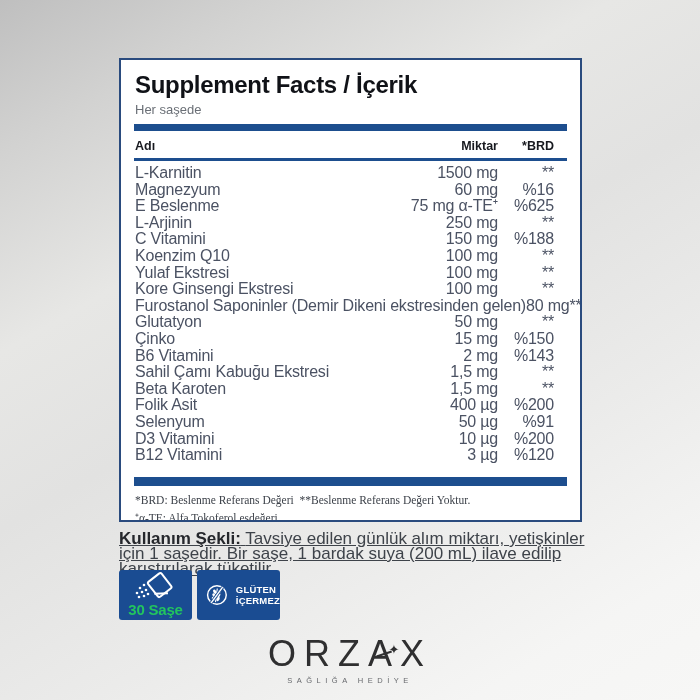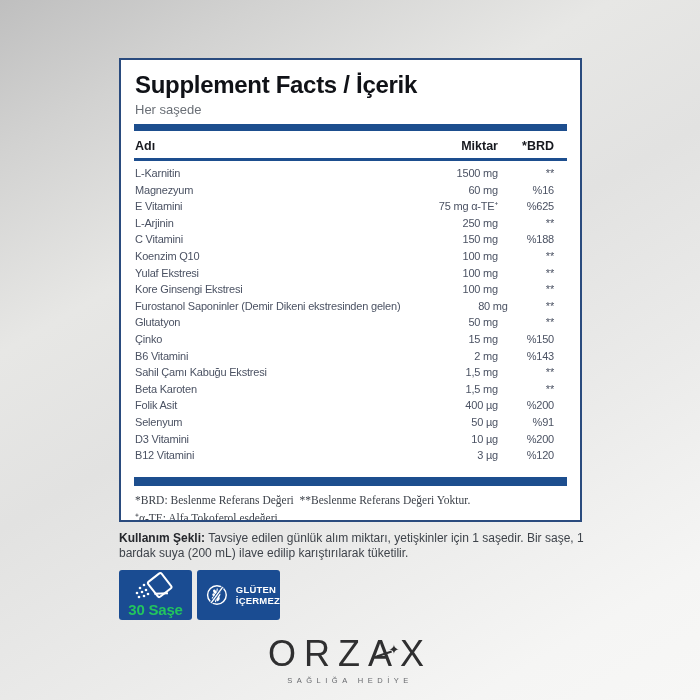--- a/index.html
+++ b/index.html
@@ -14,28 +14,28 @@
     background:#ffffff;border:2px solid #2a4b7e;box-sizing:border-box;
     overflow:hidden;
   }
   .panel-title{margin:11px 14px 0;font-size:24px;font-weight:700;letter-spacing:-0.3px;color:#101217;}
   .panel-subtitle{margin:3px 14px 0;font-size:13px;color:#6a6f76;}
   .bar{margin:7px 13px 0;height:7px;background:#1d4e8e;}
   .bar.bottom{margin-top:13px;height:9px;}
   .cols{display:flex;margin:8px 26px 0 14px;font-size:12.5px;font-weight:700;color:#17191f;line-height:15px;}
   .rule{margin:4px 13px 0;height:3px;background:#1d4e8e;}
   .rows{margin:4px 26px 0 14px;}
-  .row{display:flex;height:16.6px;line-height:16.6px;font-size:11px;color:#4b5263;letter-spacing:-0.2px;}
+  .row{display:flex;height:16.6px;line-height:16.6px;font-size:16px;color:#4b5263;letter-spacing:-0.2px;}
   .c-name{flex:1;white-space:nowrap;overflow:visible;text-align:left;}
   .c-amount{width:130px;text-align:right;white-space:nowrap;}
   .c-brd{width:56px;text-align:right;white-space:nowrap;}
   .footnote{margin:8px 14px 0;font-size:11.5px;line-height:13px;color:#3c4149;white-space:pre-wrap;font-family:Liberation Serif, serif;}
   .footnote.second{margin-top:5px;}
   
-  .usage{position:absolute;left:119px;top:531px;width:466px;font-size:12px;line-height:15px;color:#3e434a;}
+  .usage{position:absolute;left:119px;top:531px;width:466px;font-size:17px;line-height:15px;color:#3e434a;text-decoration:underline;}
   .usage b{color:#25272c;}
   
   .badge{position:absolute;top:570px;height:50px;background:#1a4c92;border-radius:3px;box-sizing:border-box;}
   .badge-sachet{left:119px;width:73px;}
   .badge-gluten{left:197px;width:83px;display:flex;align-items:center;padding-left:7px;}
   .sachet-svg{position:absolute;top:2px;left:14px;}
   .sachet-label{position:absolute;bottom:2px;width:100%;text-align:center;color:#22c55e;font-size:15px;font-weight:700;letter-spacing:-0.2px;}
   .gluten-text{margin-left:6px;color:#fff;font-size:9.5px;font-weight:700;line-height:11px;letter-spacing:0.2px;}
   
   .brand{position:absolute;left:0;top:636px;width:700px;text-align:center;}
@@ -64,21 +64,21 @@
     <div class="c-brd">**</div>
   </div>
 
   <div class="row">
     <div class="c-name">Magnezyum</div>
     <div class="c-amount">60 mg</div>
     <div class="c-brd">%16</div>
   </div>
 
   <div class="row">
-    <div class="c-name">E Vitamini</div>
+    <div class="c-name">E Beslenme</div>
     <div class="c-amount">75 mg α-TE⁺</div>
     <div class="c-brd">%625</div>
   </div>
 
   <div class="row">
     <div class="c-name">L-Arjinin</div>
     <div class="c-amount">250 mg</div>
     <div class="c-brd">**</div>
   </div>
 

